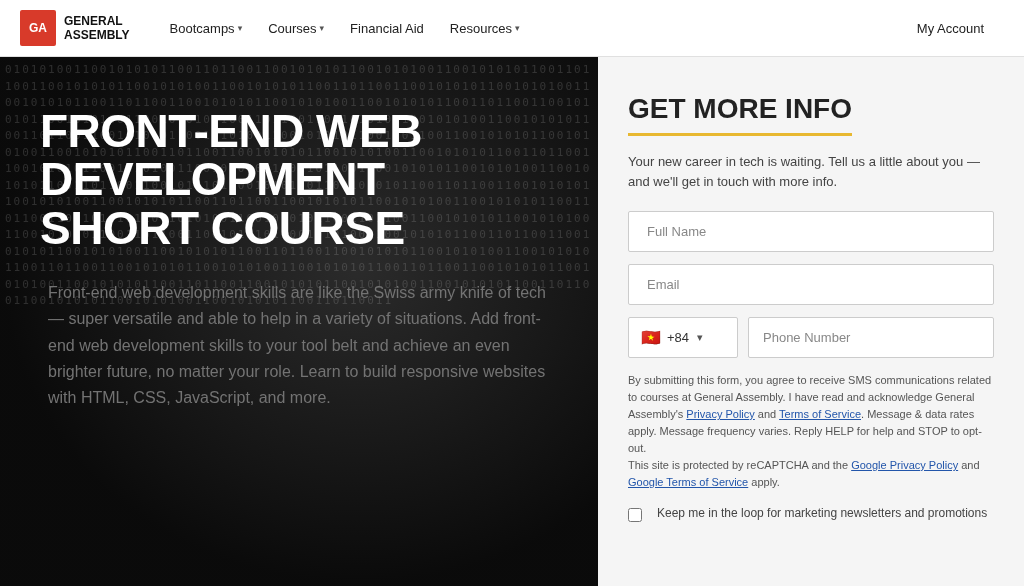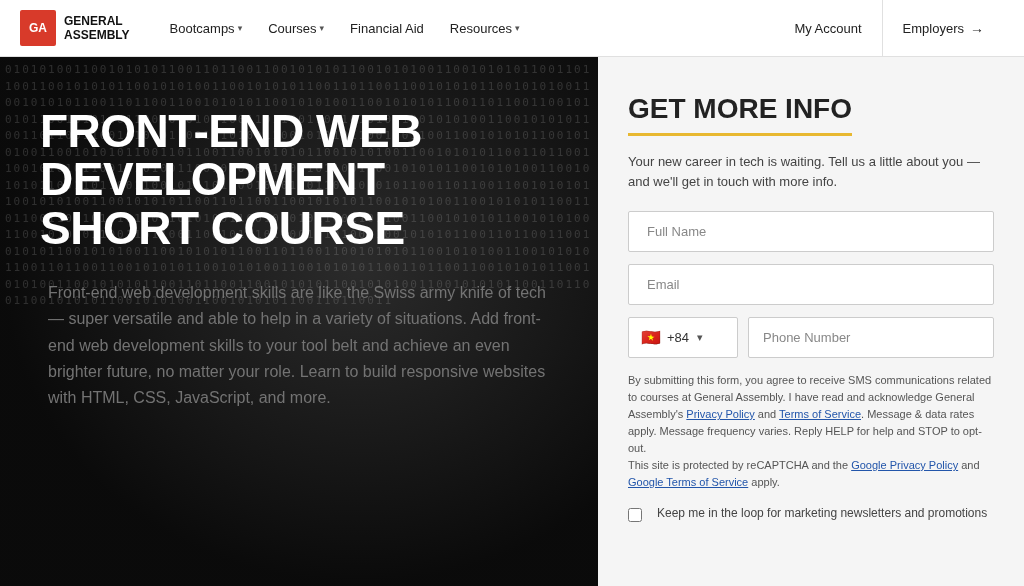--- a/index.html
+++ b/index.html
@@ -294,24 +294,20 @@
       <span>Financial Aid</span>
     </div>
     <div class="nav-item">
       <span>Resources</span>
       <span class="chevron">▾</span>
     </div>
   </nav>
 
   <div class="header-right">
     <div class="my-account">My Account</div>
-    <div class="employers-link">
-      <span>Employers</span>
-      <span class="arrow">→</span>
-    </div>
   </div>
 </header>
 
 <main class="main">
 
   <section class="hero">
     <div class="hero-bg"></div>
     <div class="binary-overlay" aria-hidden="true">
       0101010011001010101100110110011001010101100101010011001010101100110110011001010101100101010011001010101100110110011001010101100101010011001010101100110110011001010101100101010011001010101100110110011001010101100101010011001010101100110110011001010101100101010011001010101100110110011001010101100101010011001010101100110110011001010101100101010011001010101100110110011001010101100101010011001010101100110110011001010101100101010011001010101100110110011001010101100101010011001010101100110110011001010101100101010011001010101100110110011001010101100101010011001010101100110110011001010101100101010011001010101100110110011001010101100101010011001010101100110110011001010101100101010011001010101100110110011001010101100101010011001010101100110110011001010101100101010011001010101100110110011001010101100101010011001010101100110110011001010101100101010011001010101100110110011001010101100101010011001010101100110110011001010101100101010011001010101100110110011001010101100101010011001010101100110110011
     </div>

